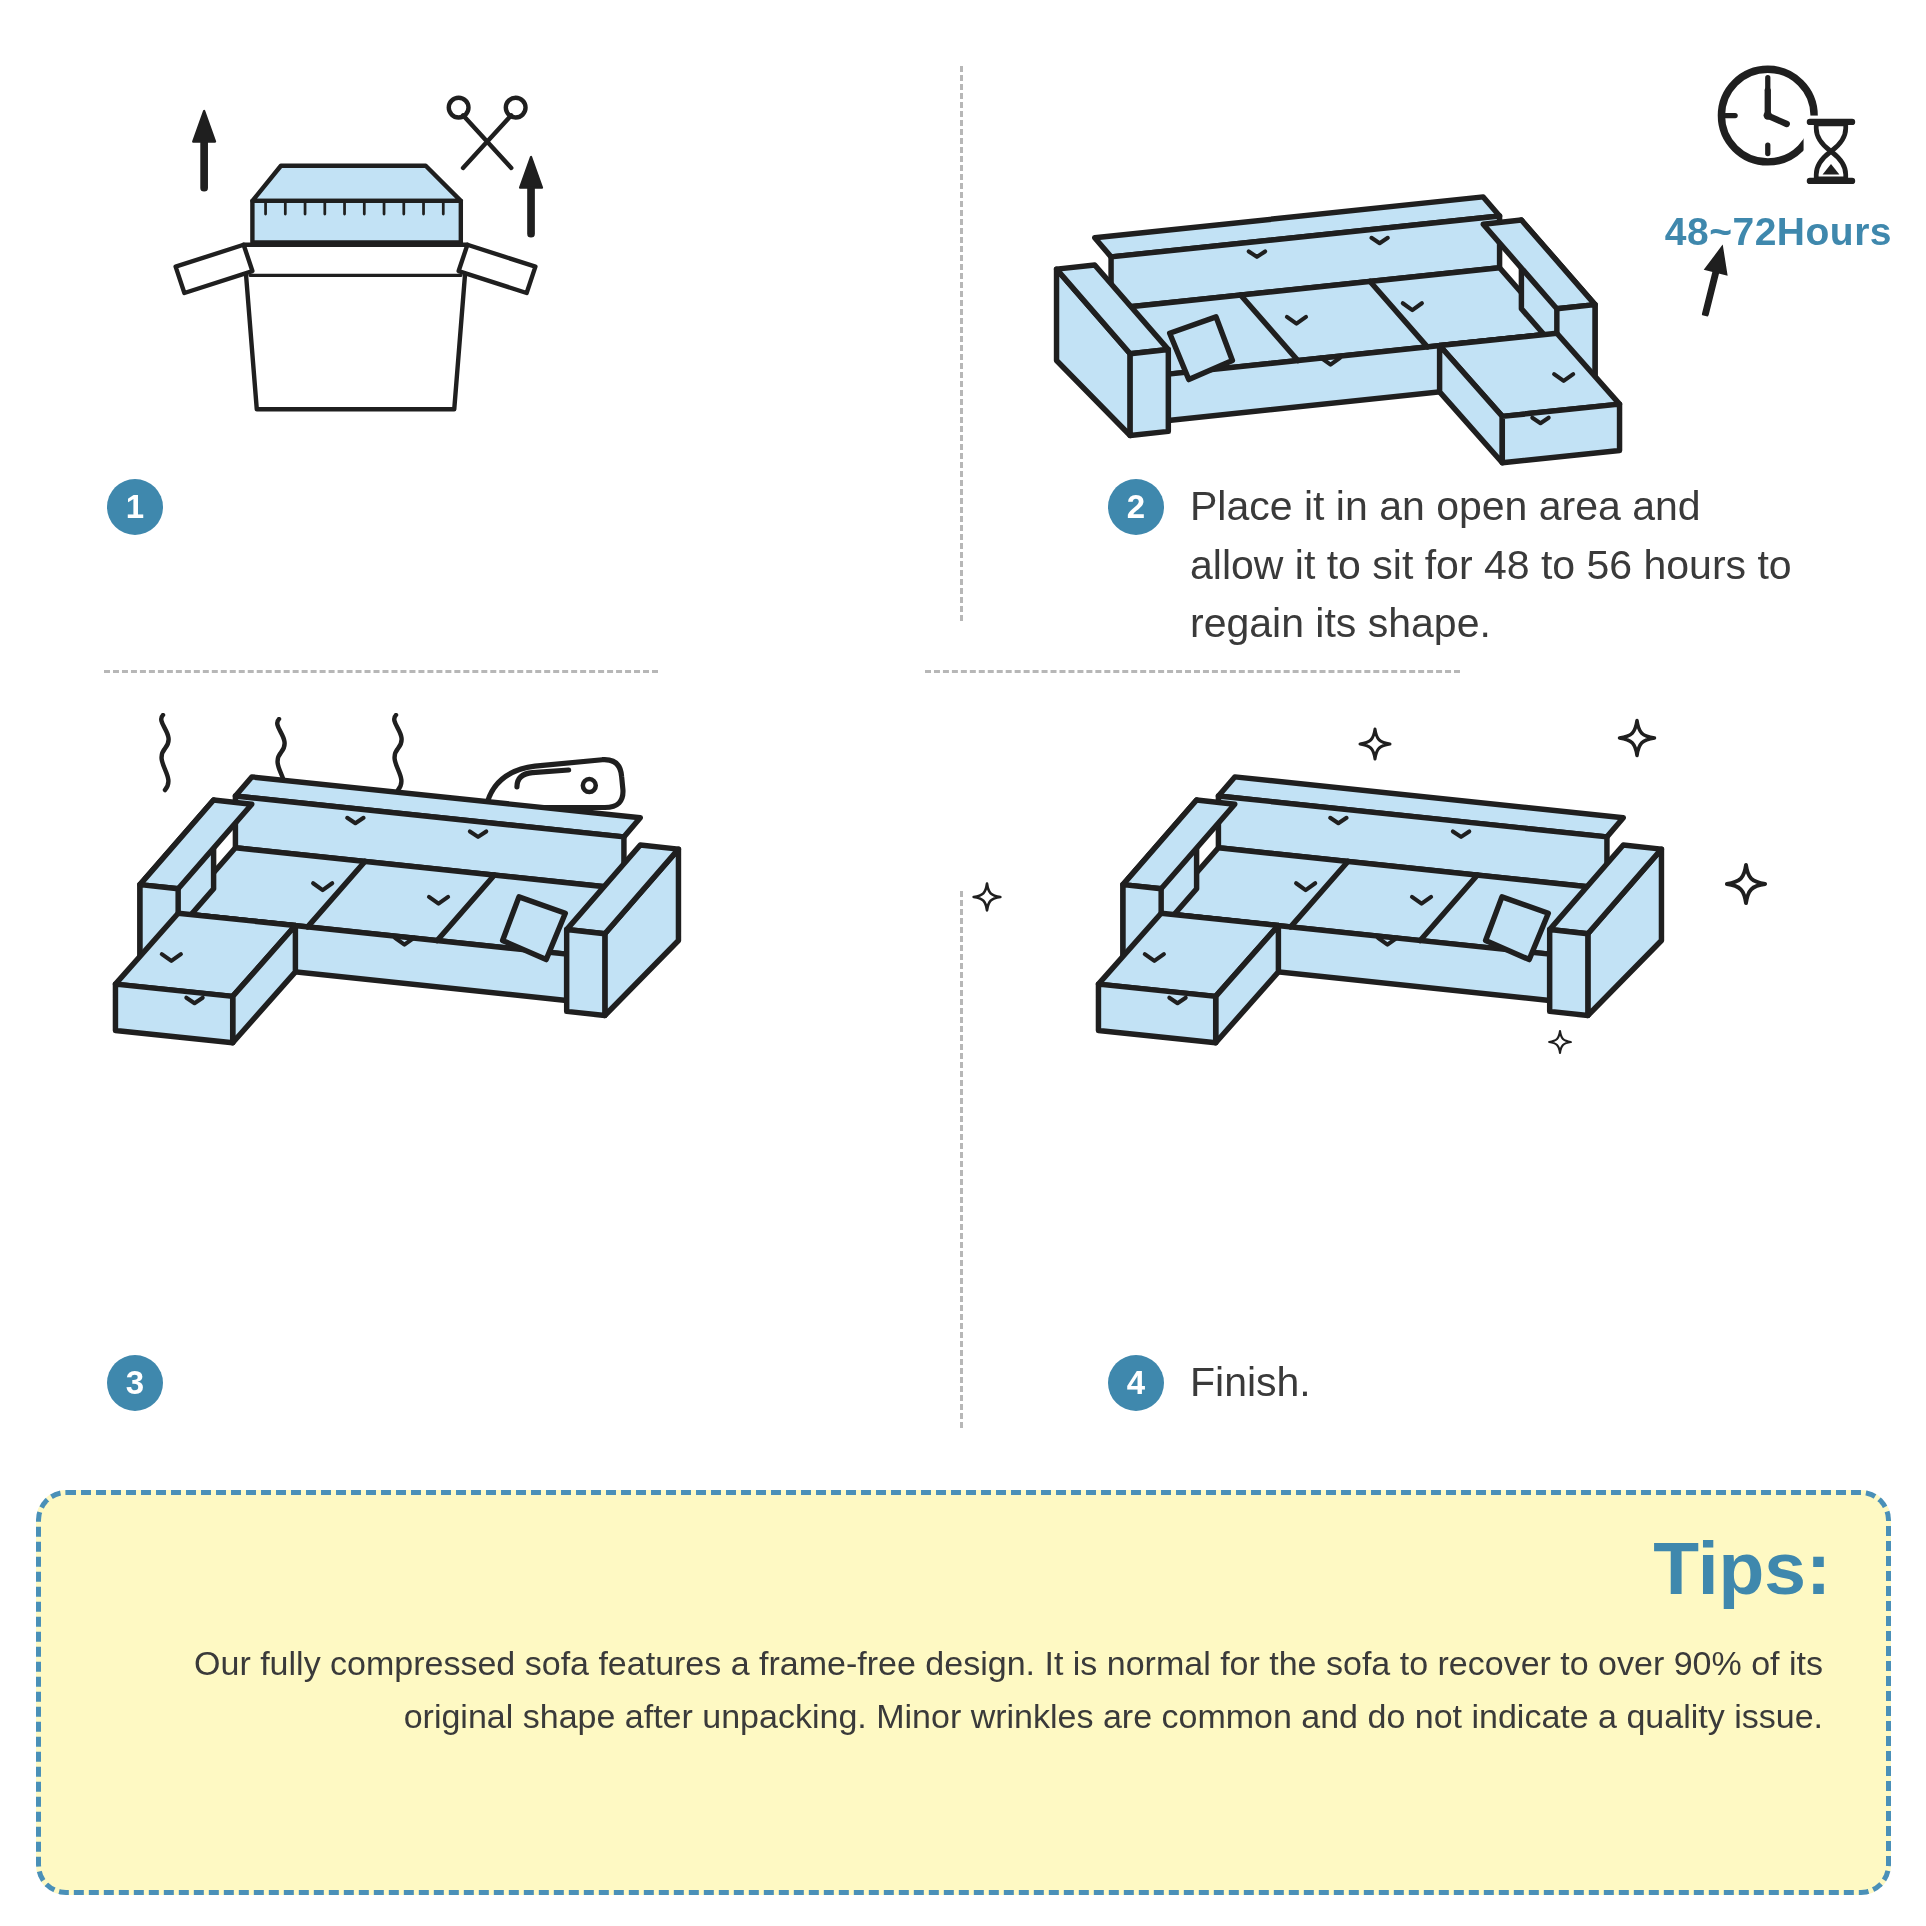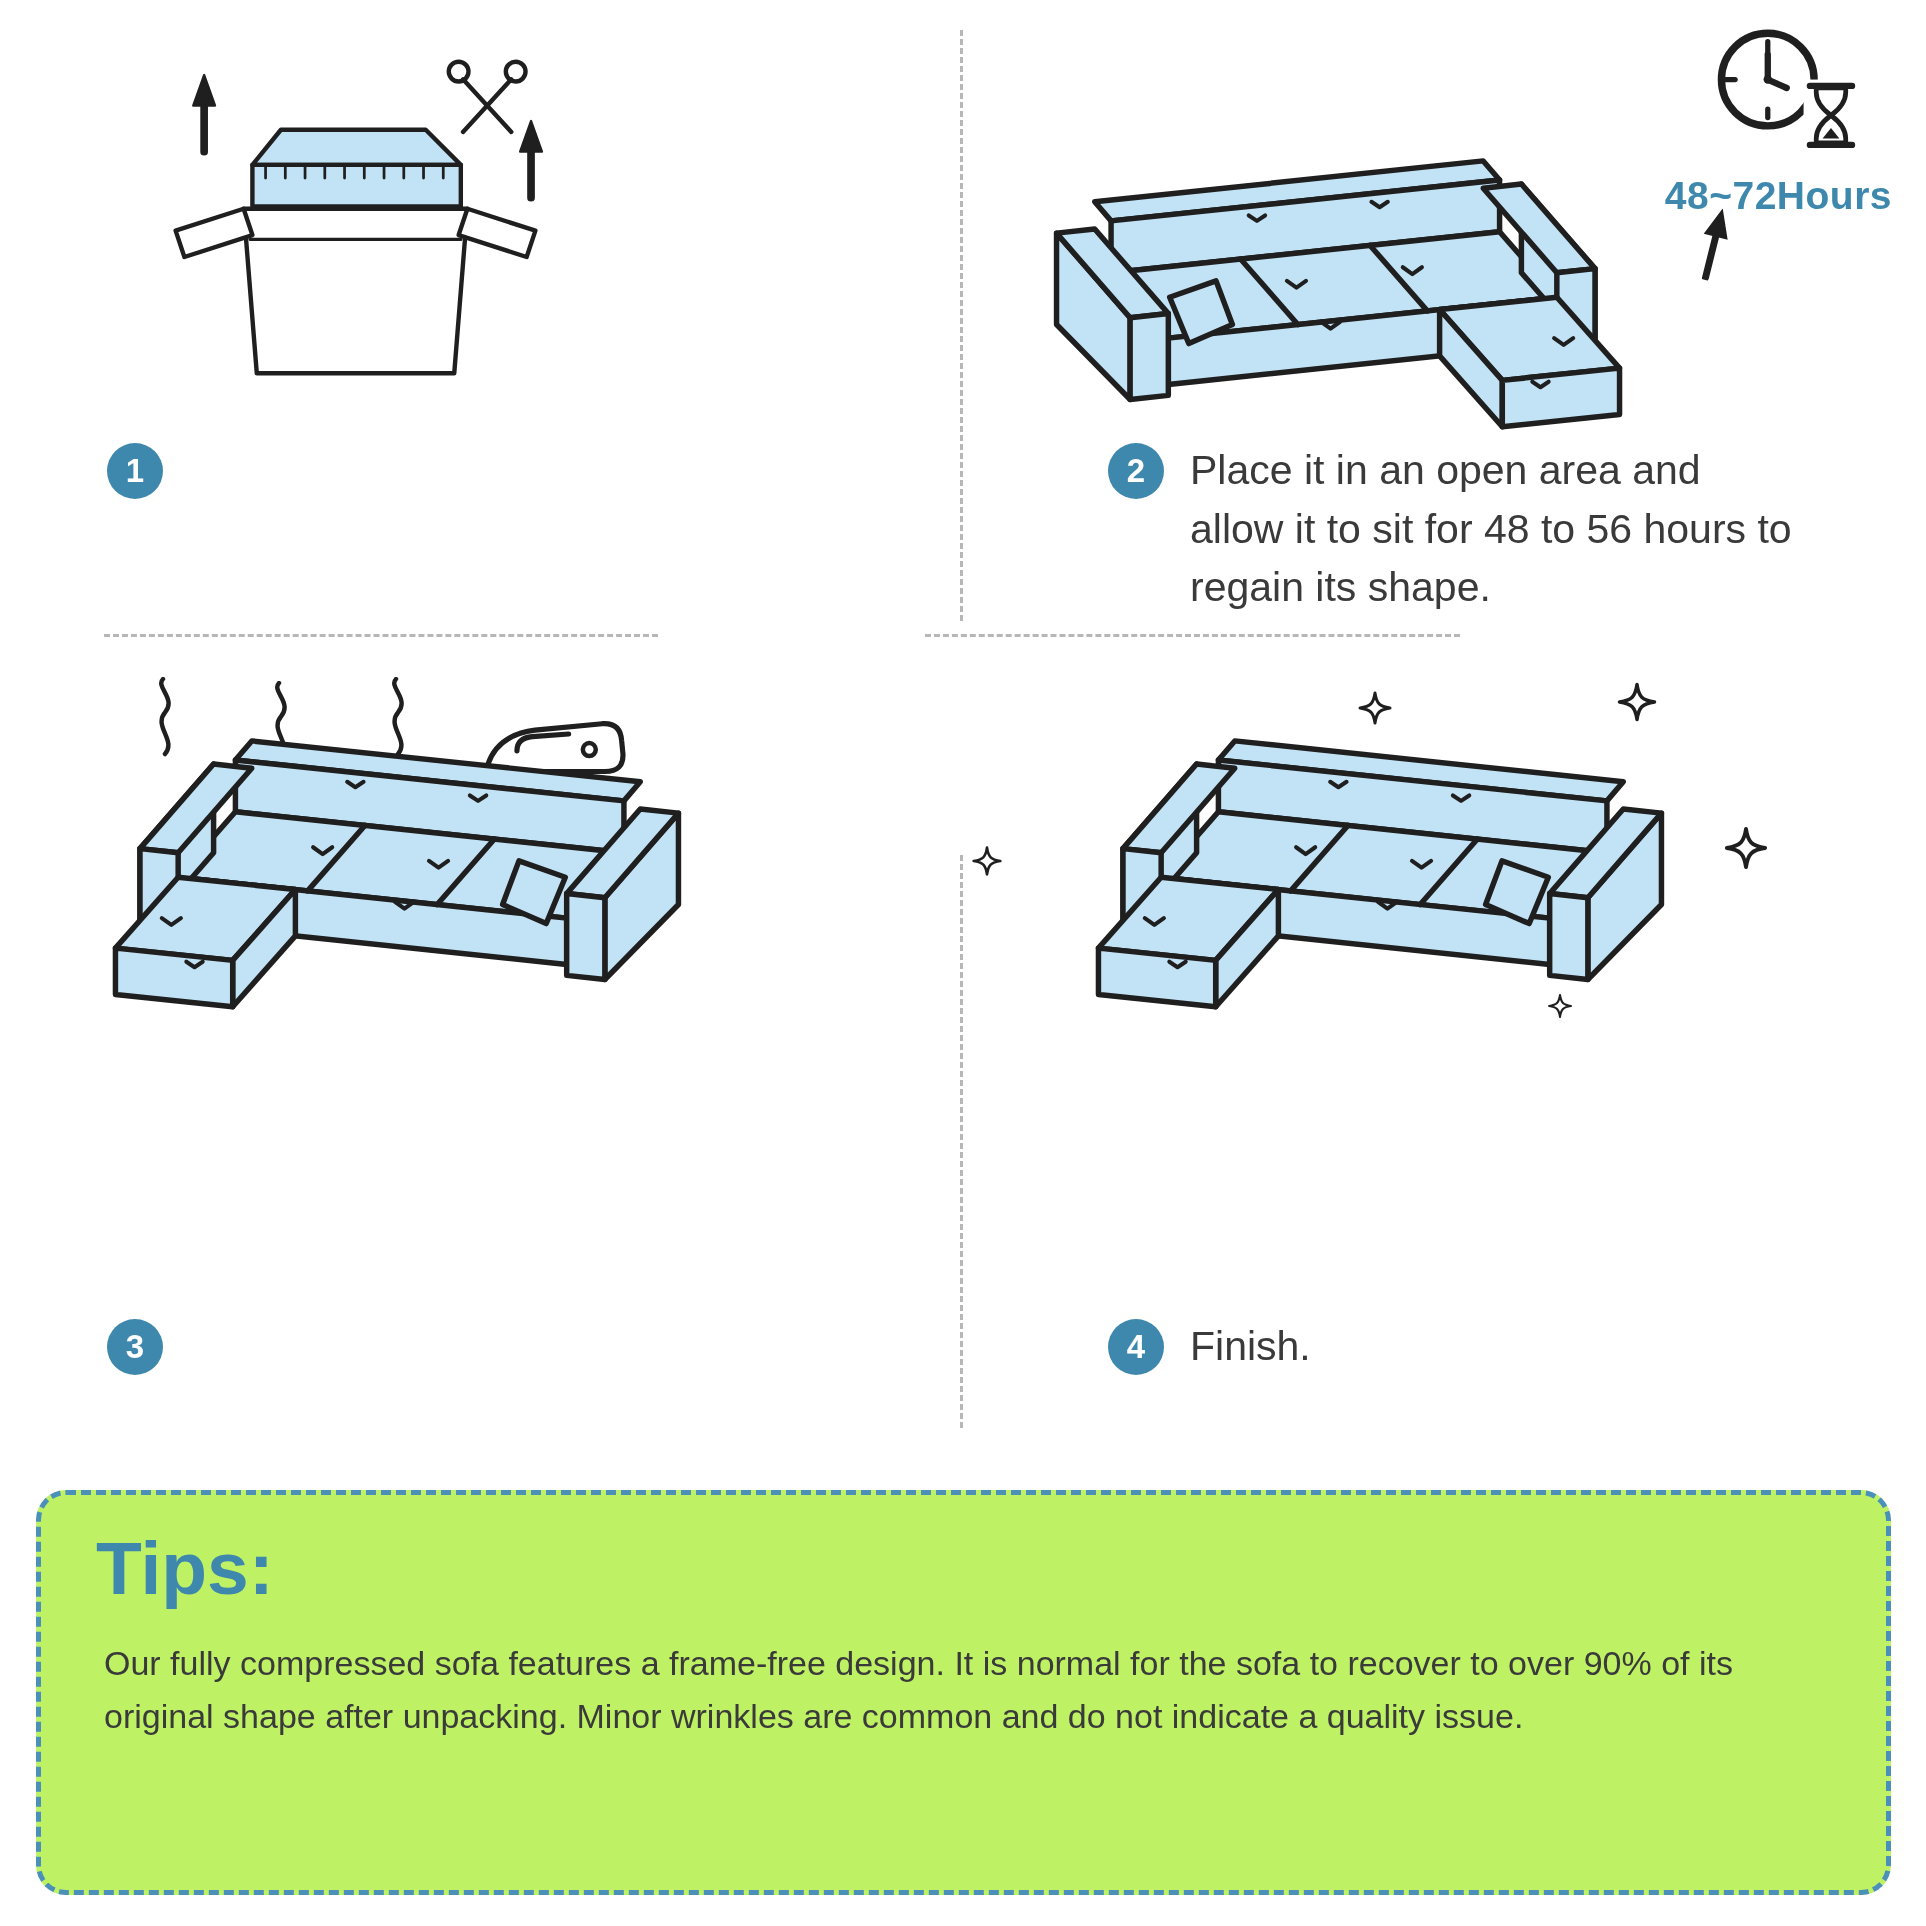--- a/index.html
+++ b/index.html
@@ -3,21 +3,21 @@
 <meta charset="utf-8">
 <style>
   html,body{margin:0;padding:0;}
   body{
     width:1927px;height:1927px;position:relative;background:#ffffff;
     font-family:"Liberation Sans",sans-serif;color:#3a3a3a;overflow:hidden;
   }
   .row{display:flex;position:relative;}
   .row1{height:738px;}
   .row2{height:738px;}
-  .cell{width:963px;position:relative;}
+  .cell{width:963px;position:relative;margin-top:36px;}
   .cell-left .vdivider{
     position:absolute;right:0;width:0;border-right:3px dashed #b7b7b7;
   }
   .row1 .vdivider{top:30px;bottom:117px;}
   .row2 .vdivider{top:117px;bottom:48px;}
   .ill{position:absolute;}
   .step{position:absolute;display:flex;gap:26px;align-items:flex-start;}
   .badge{
     flex:0 0 56px;width:56px;height:56px;border-radius:50%;
     background:#3f88ad;color:#fff;font-size:33px;font-weight:bold;
@@ -25,21 +25,21 @@
   }
   .step-text{font-size:41px;line-height:1.43;color:#3a3a3a;width:612px;}
   .hrule{position:absolute;border-top:3px dashed #b7b7b7;}
   .duration{
     position:absolute;color:#3f88ad;font-weight:bold;font-size:39px;
     right:34px;top:174px;letter-spacing:0.5px;
   }
   .tips-box{
     position:absolute;left:36px;right:36px;top:1490px;bottom:32px;
     border:5px dashed #4a90b8;border-radius:30px;padding:22px 55px;
-    box-sizing:border-box;background:#bef264;
+    box-sizing:border-box;background:#fef9c3;text-align:right;
   }
   .tips-heading{color:#3f88ad;font-size:75px;font-weight:bold;margin:8px 0 26px 0;}
   .tips-body{font-size:34px;line-height:1.56;color:#3a3a3a;margin:8px;}
   svg{display:block;}
 </style>
 </head>
 <body>
 
 <svg width="0" height="0" style="position:absolute" aria-hidden="true">
   <defs>

